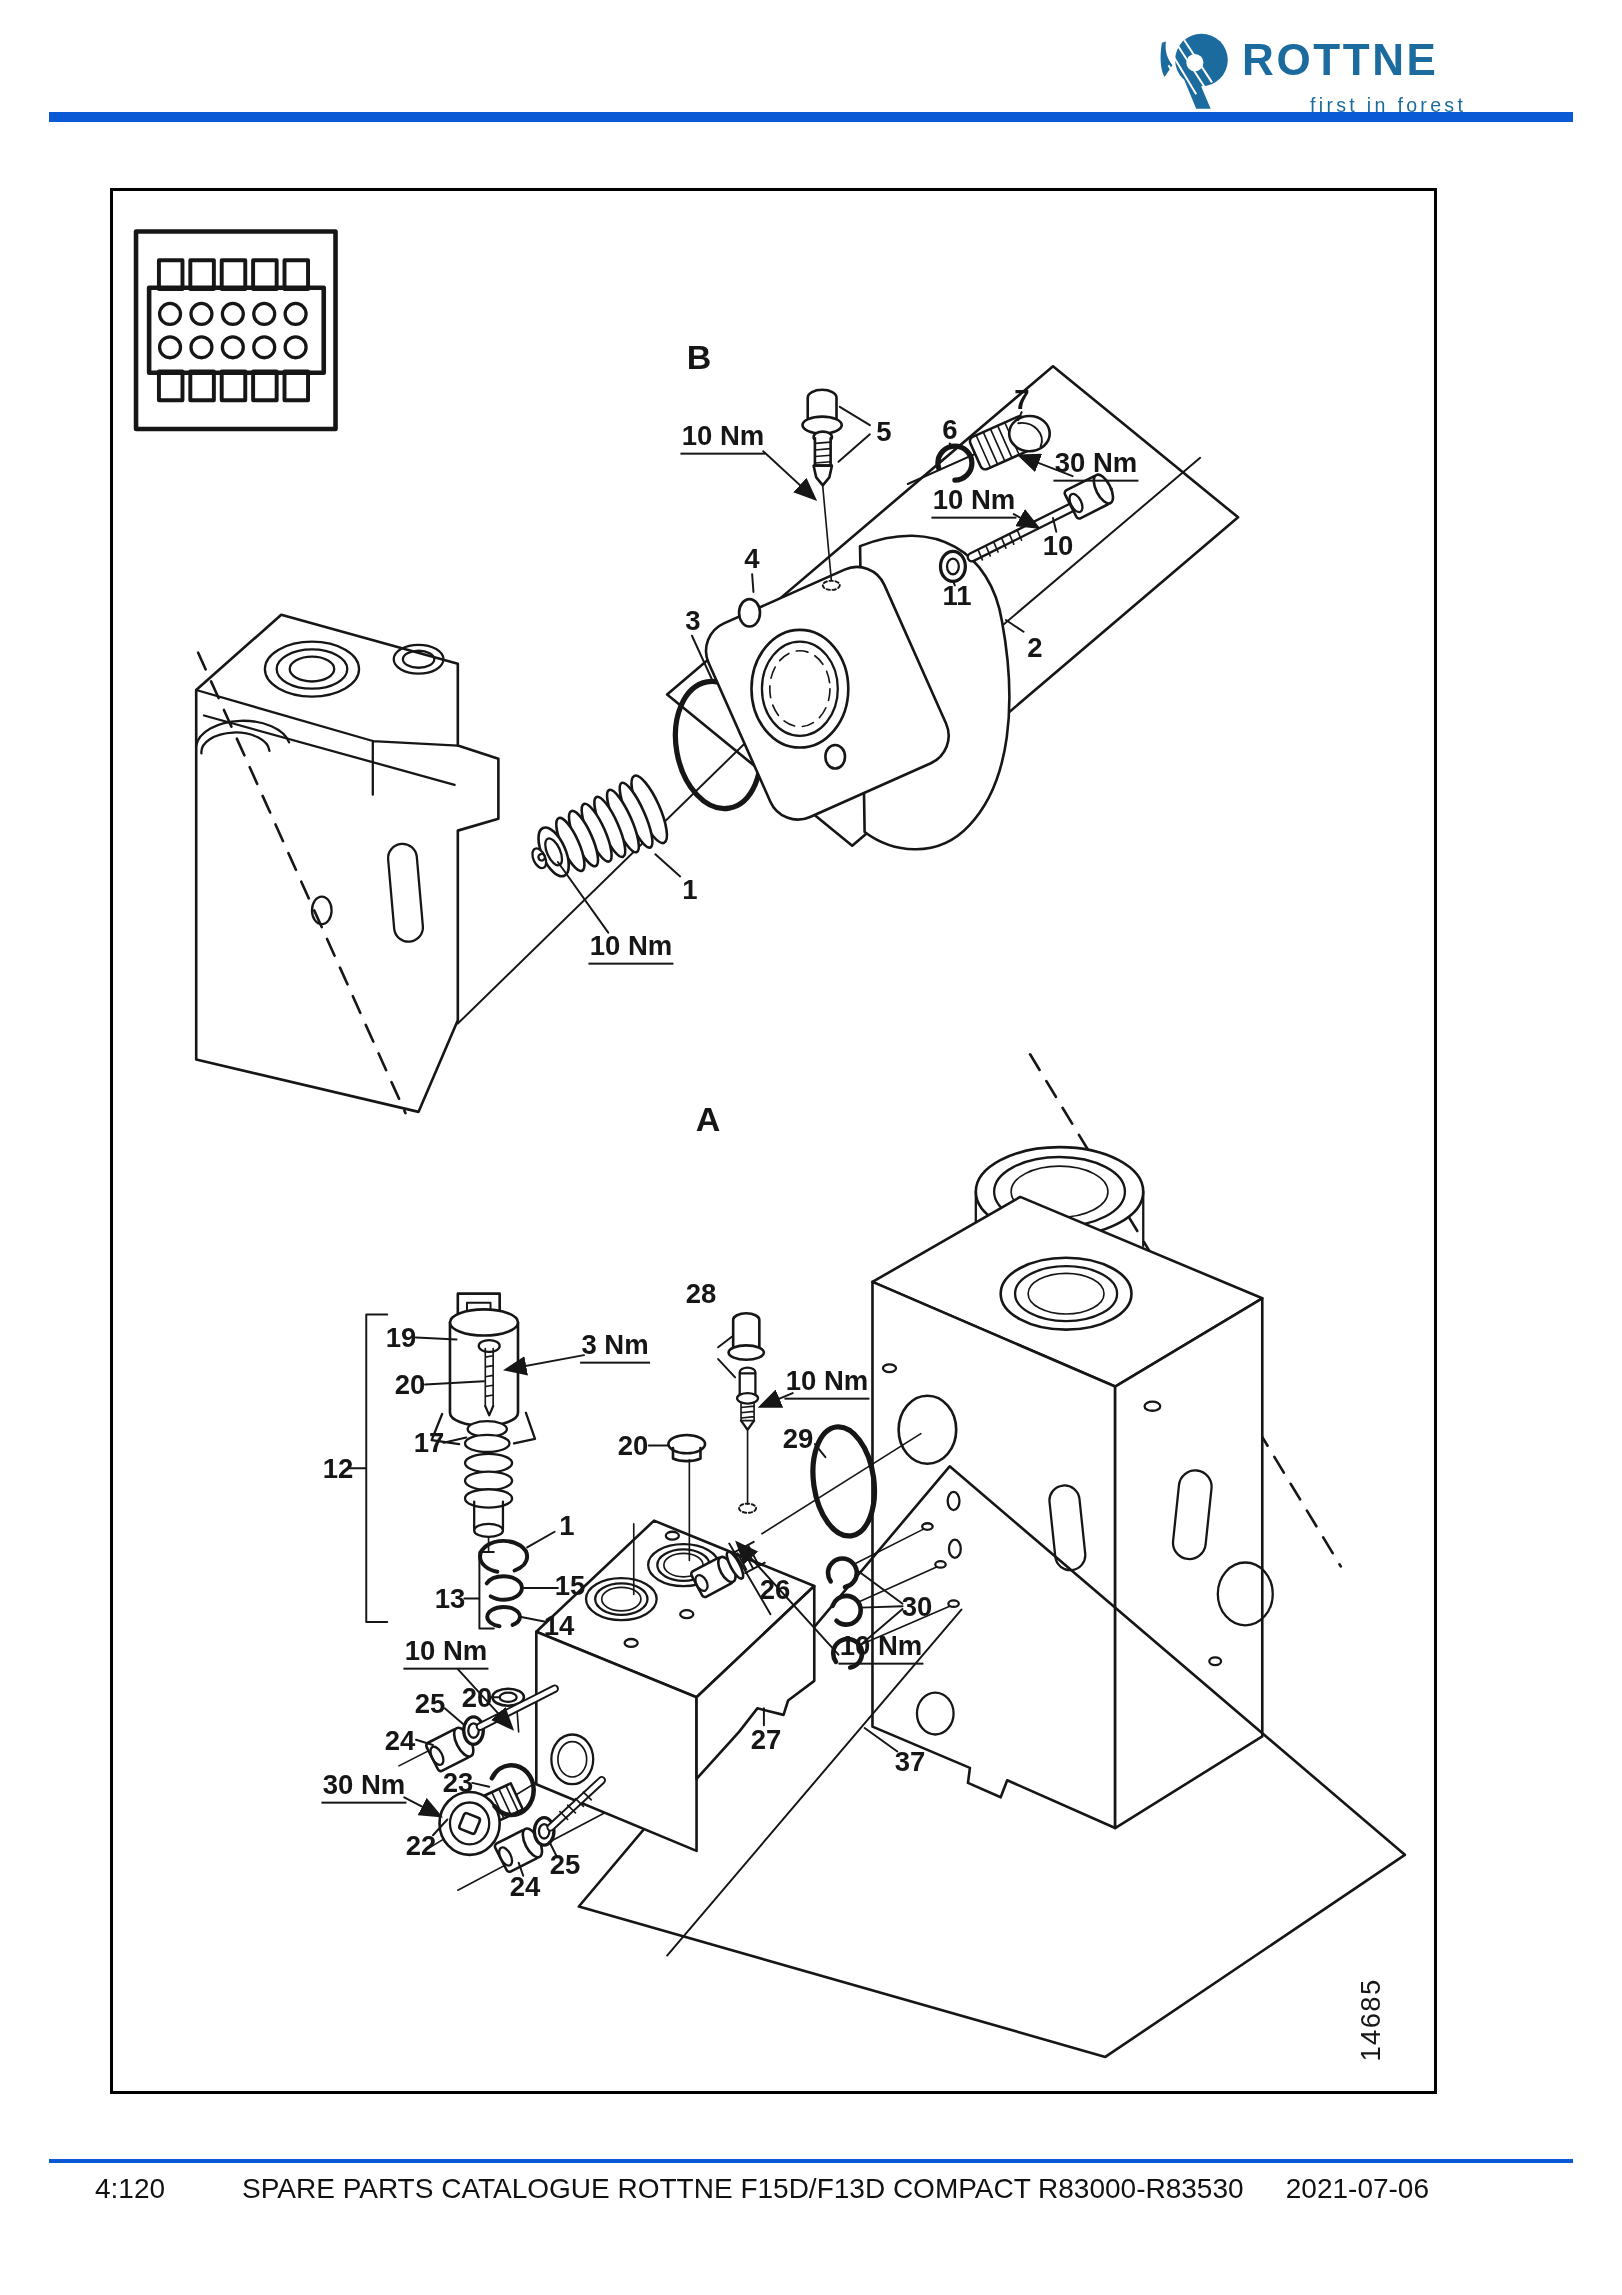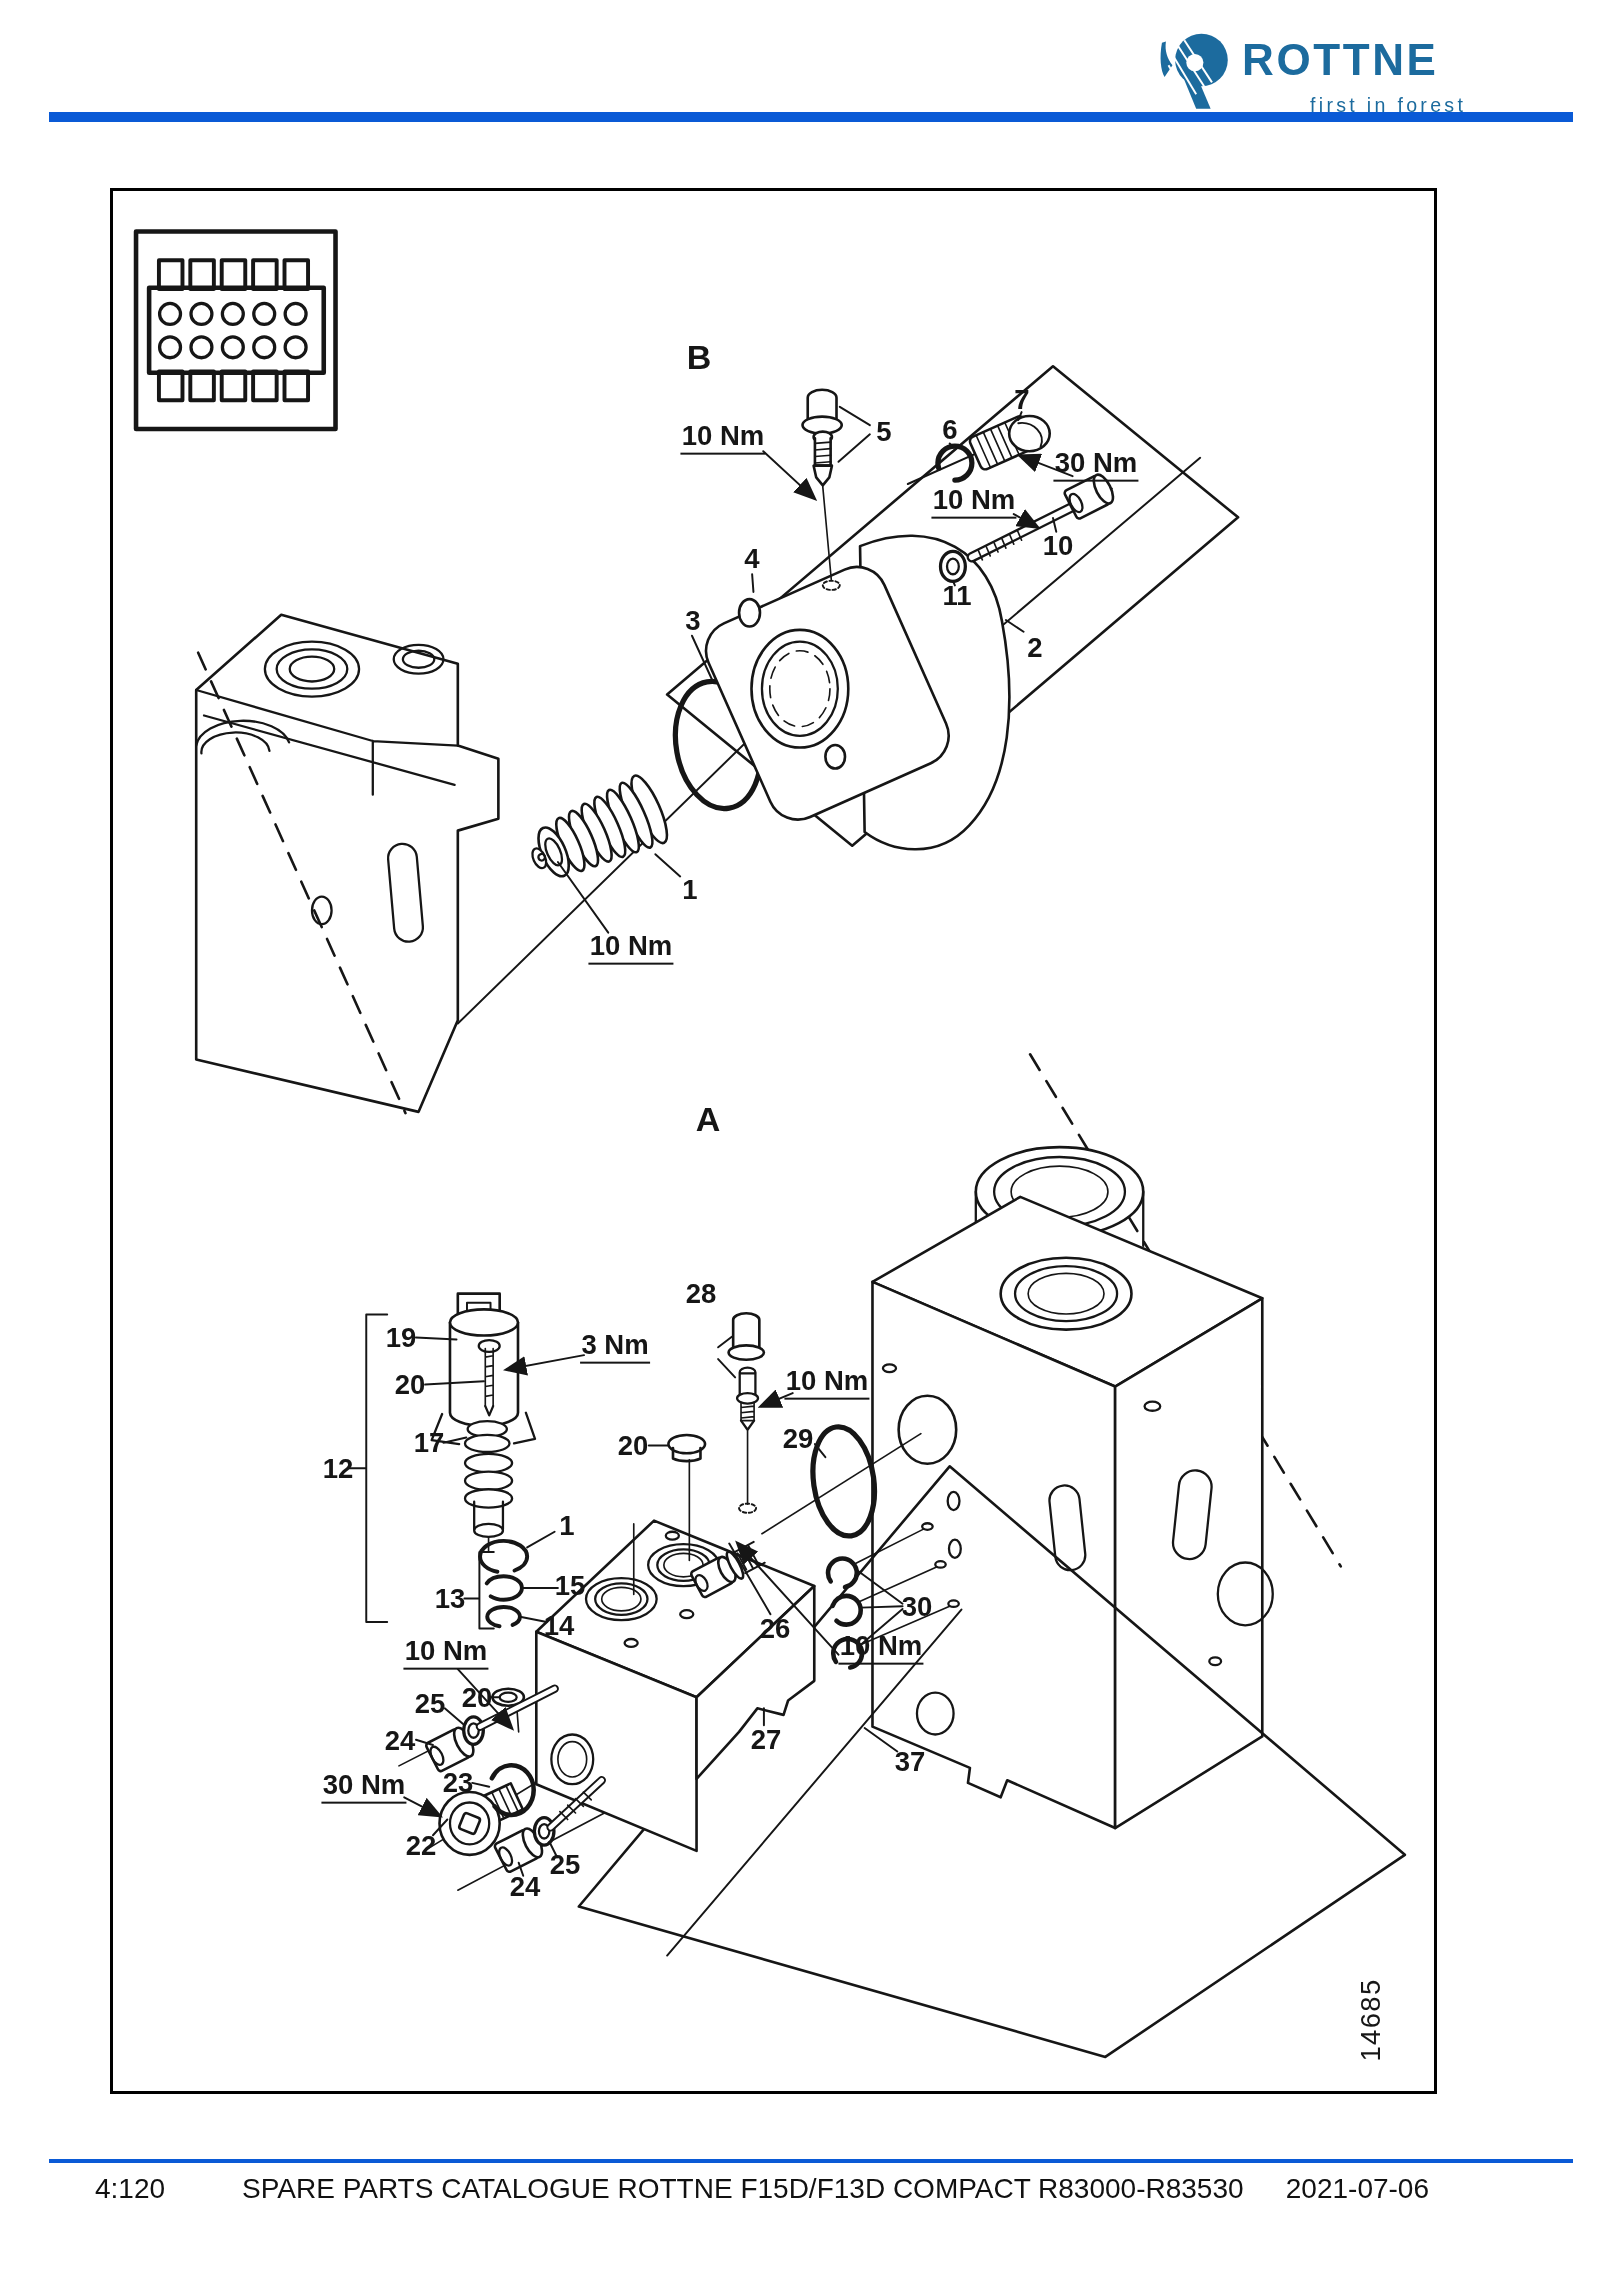--- a/index.html
+++ b/index.html
@@ -417,21 +417,21 @@
       <div class="co part" style="left: 401px; top: 1338px;">19</div>
       <div class="co part" style="left: 633px; top: 1446px;">20</div>
       <div class="co part" style="left: 477px; top: 1698px;">20</div>
       <div class="co part" style="left: 910px; top: 1762px;">37</div>
       <div class="co part" style="left: 421px; top: 1846px;">22</div>
       <div class="co part" style="left: 458px; top: 1783px;">23</div>
       <div class="co part" style="left: 400px; top: 1741px;">24</div>
       <div class="co part" style="left: 525px; top: 1887px;">24</div>
       <div class="co part" style="left: 430px; top: 1704px;">25</div>
       <div class="co part" style="left: 565px; top: 1865px;">25</div>
-      <div class="co part" style="left: 775px; top: 1629px;">26</div>
+      <div class="co part" style="left: 775px; top: 1590px;">26</div>
       <div class="co part" style="left: 766px; top: 1740px;">27</div>
       <div class="co part" style="left: 701px; top: 1294px;">28</div>
       <div class="co part" style="left: 798px; top: 1439px;">29</div>
       <div class="co part" style="left: 917px; top: 1607px;">30</div>
       <div class="co torque" style="left: 723px; top: 437px;">10 Nm</div>
       <div class="co torque" style="left: 1096px; top: 464px;">30 Nm</div>
       <div class="co torque" style="left: 974px; top: 501px;">10 Nm</div>
       <div class="co torque" style="left: 631px; top: 947px;">10 Nm</div>
       <div class="co torque" style="left: 615px; top: 1346px;">3 Nm</div>
       <div class="co torque" style="left: 827px; top: 1382px;">10 Nm</div>

